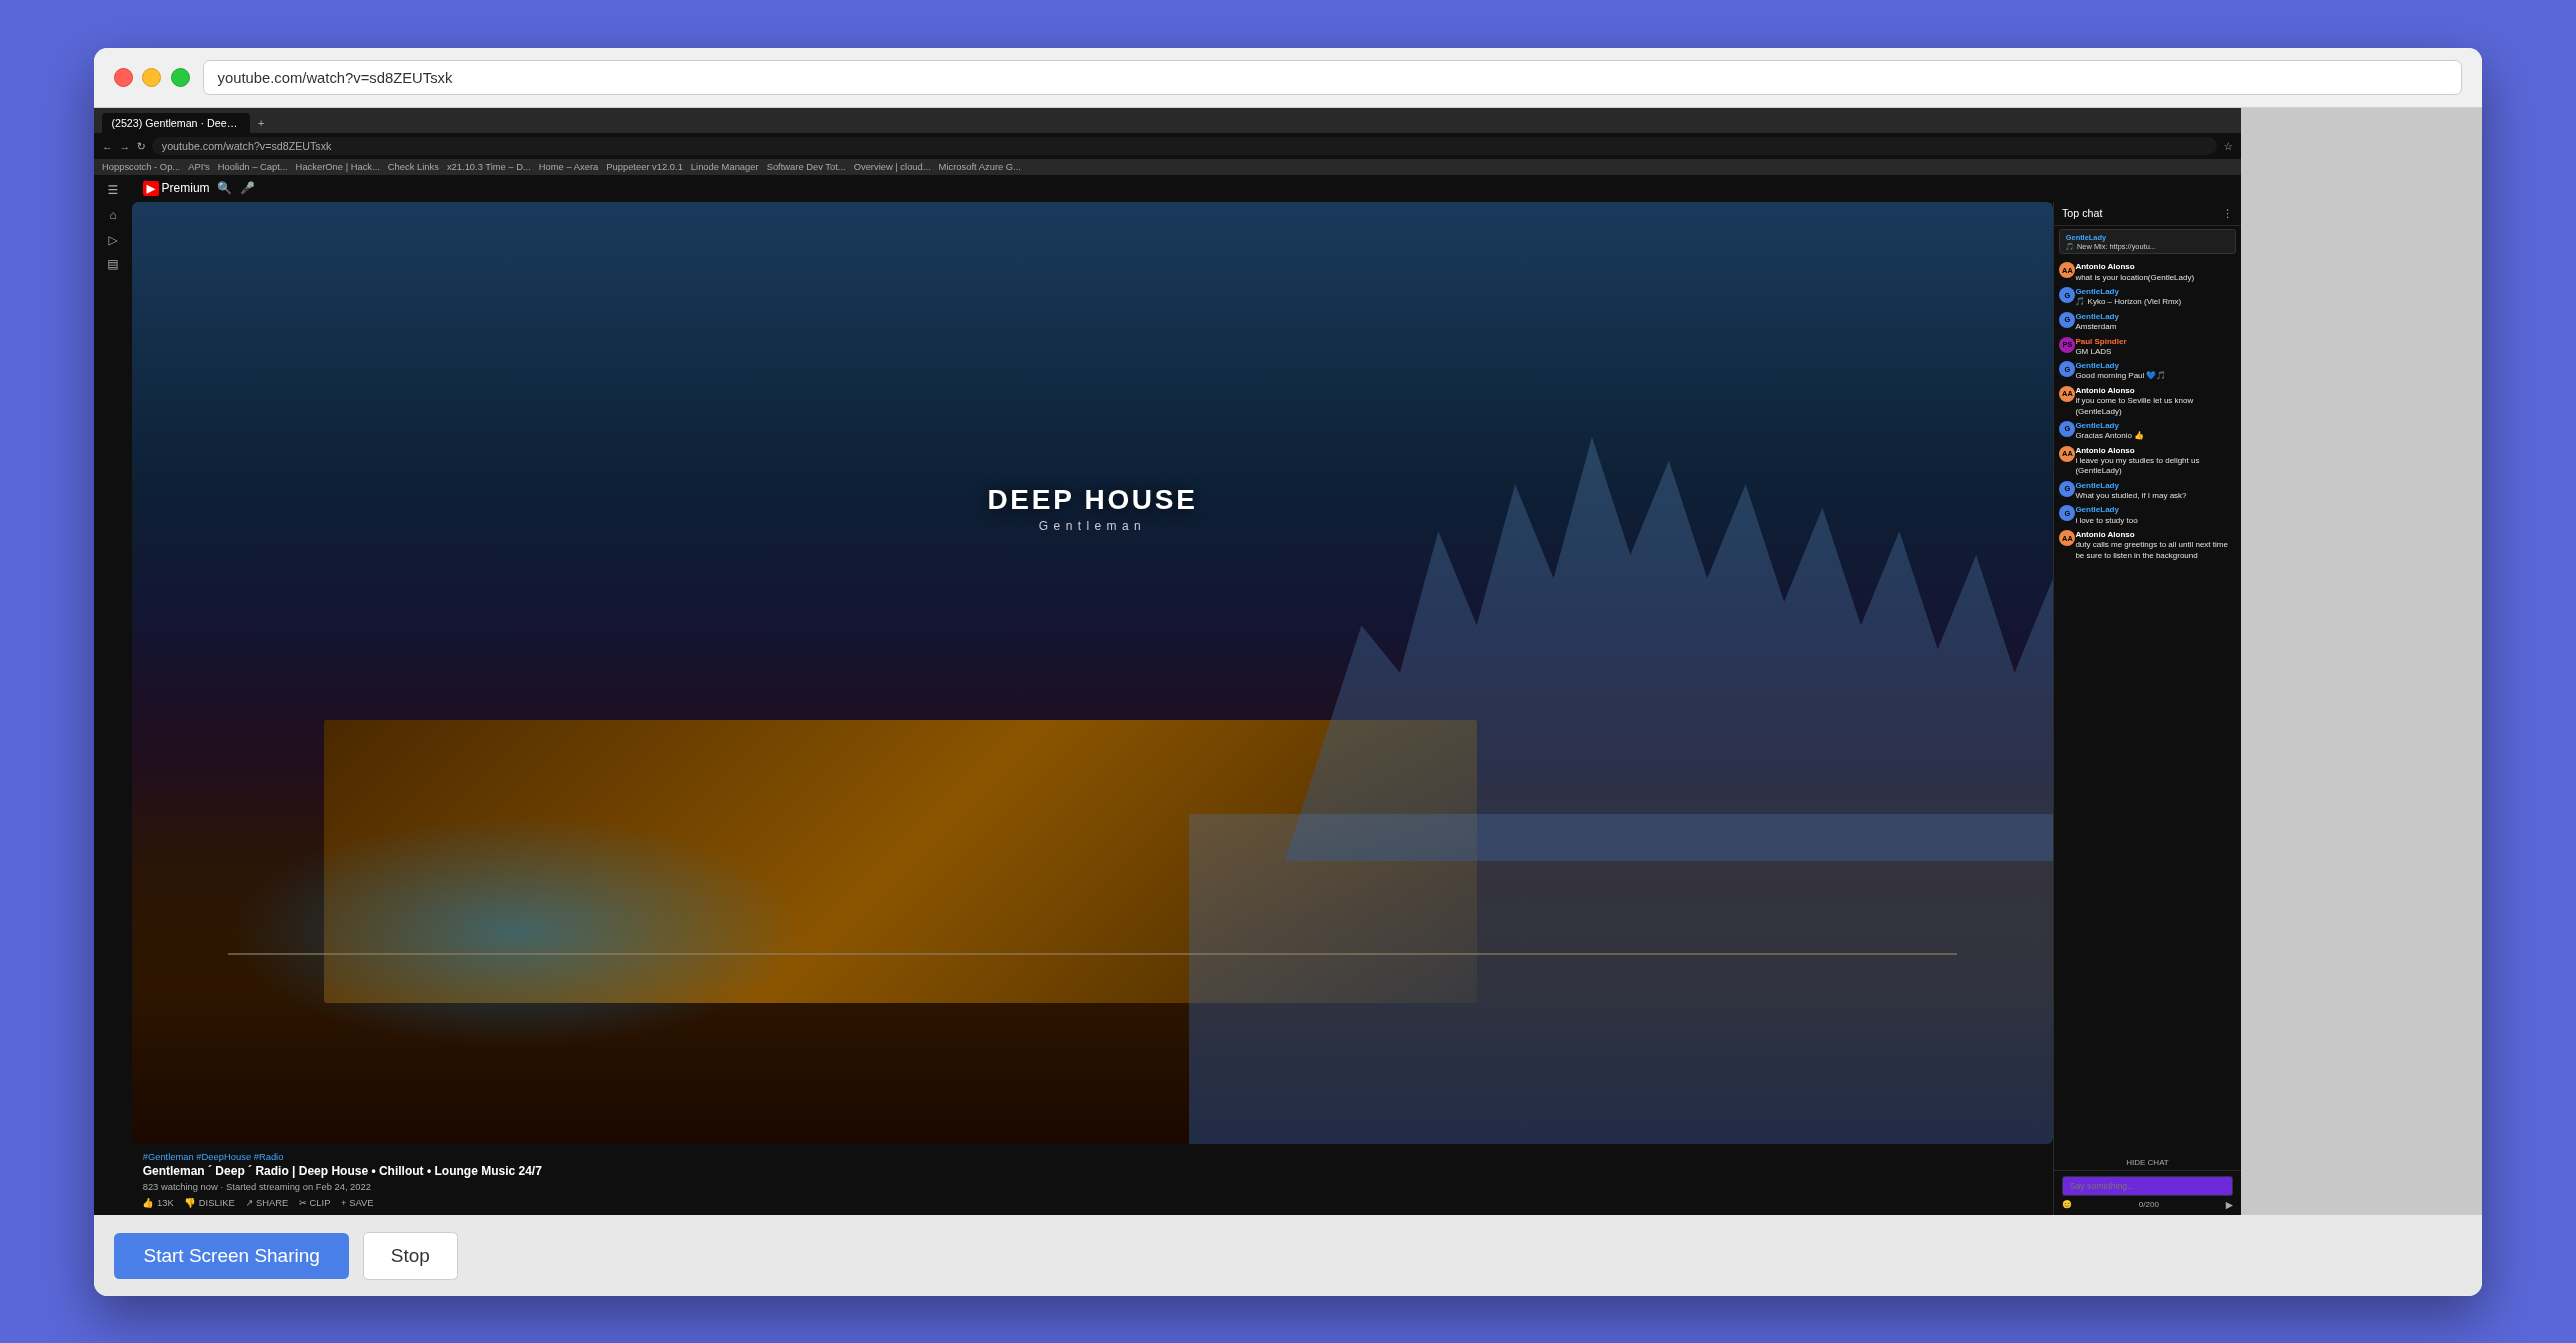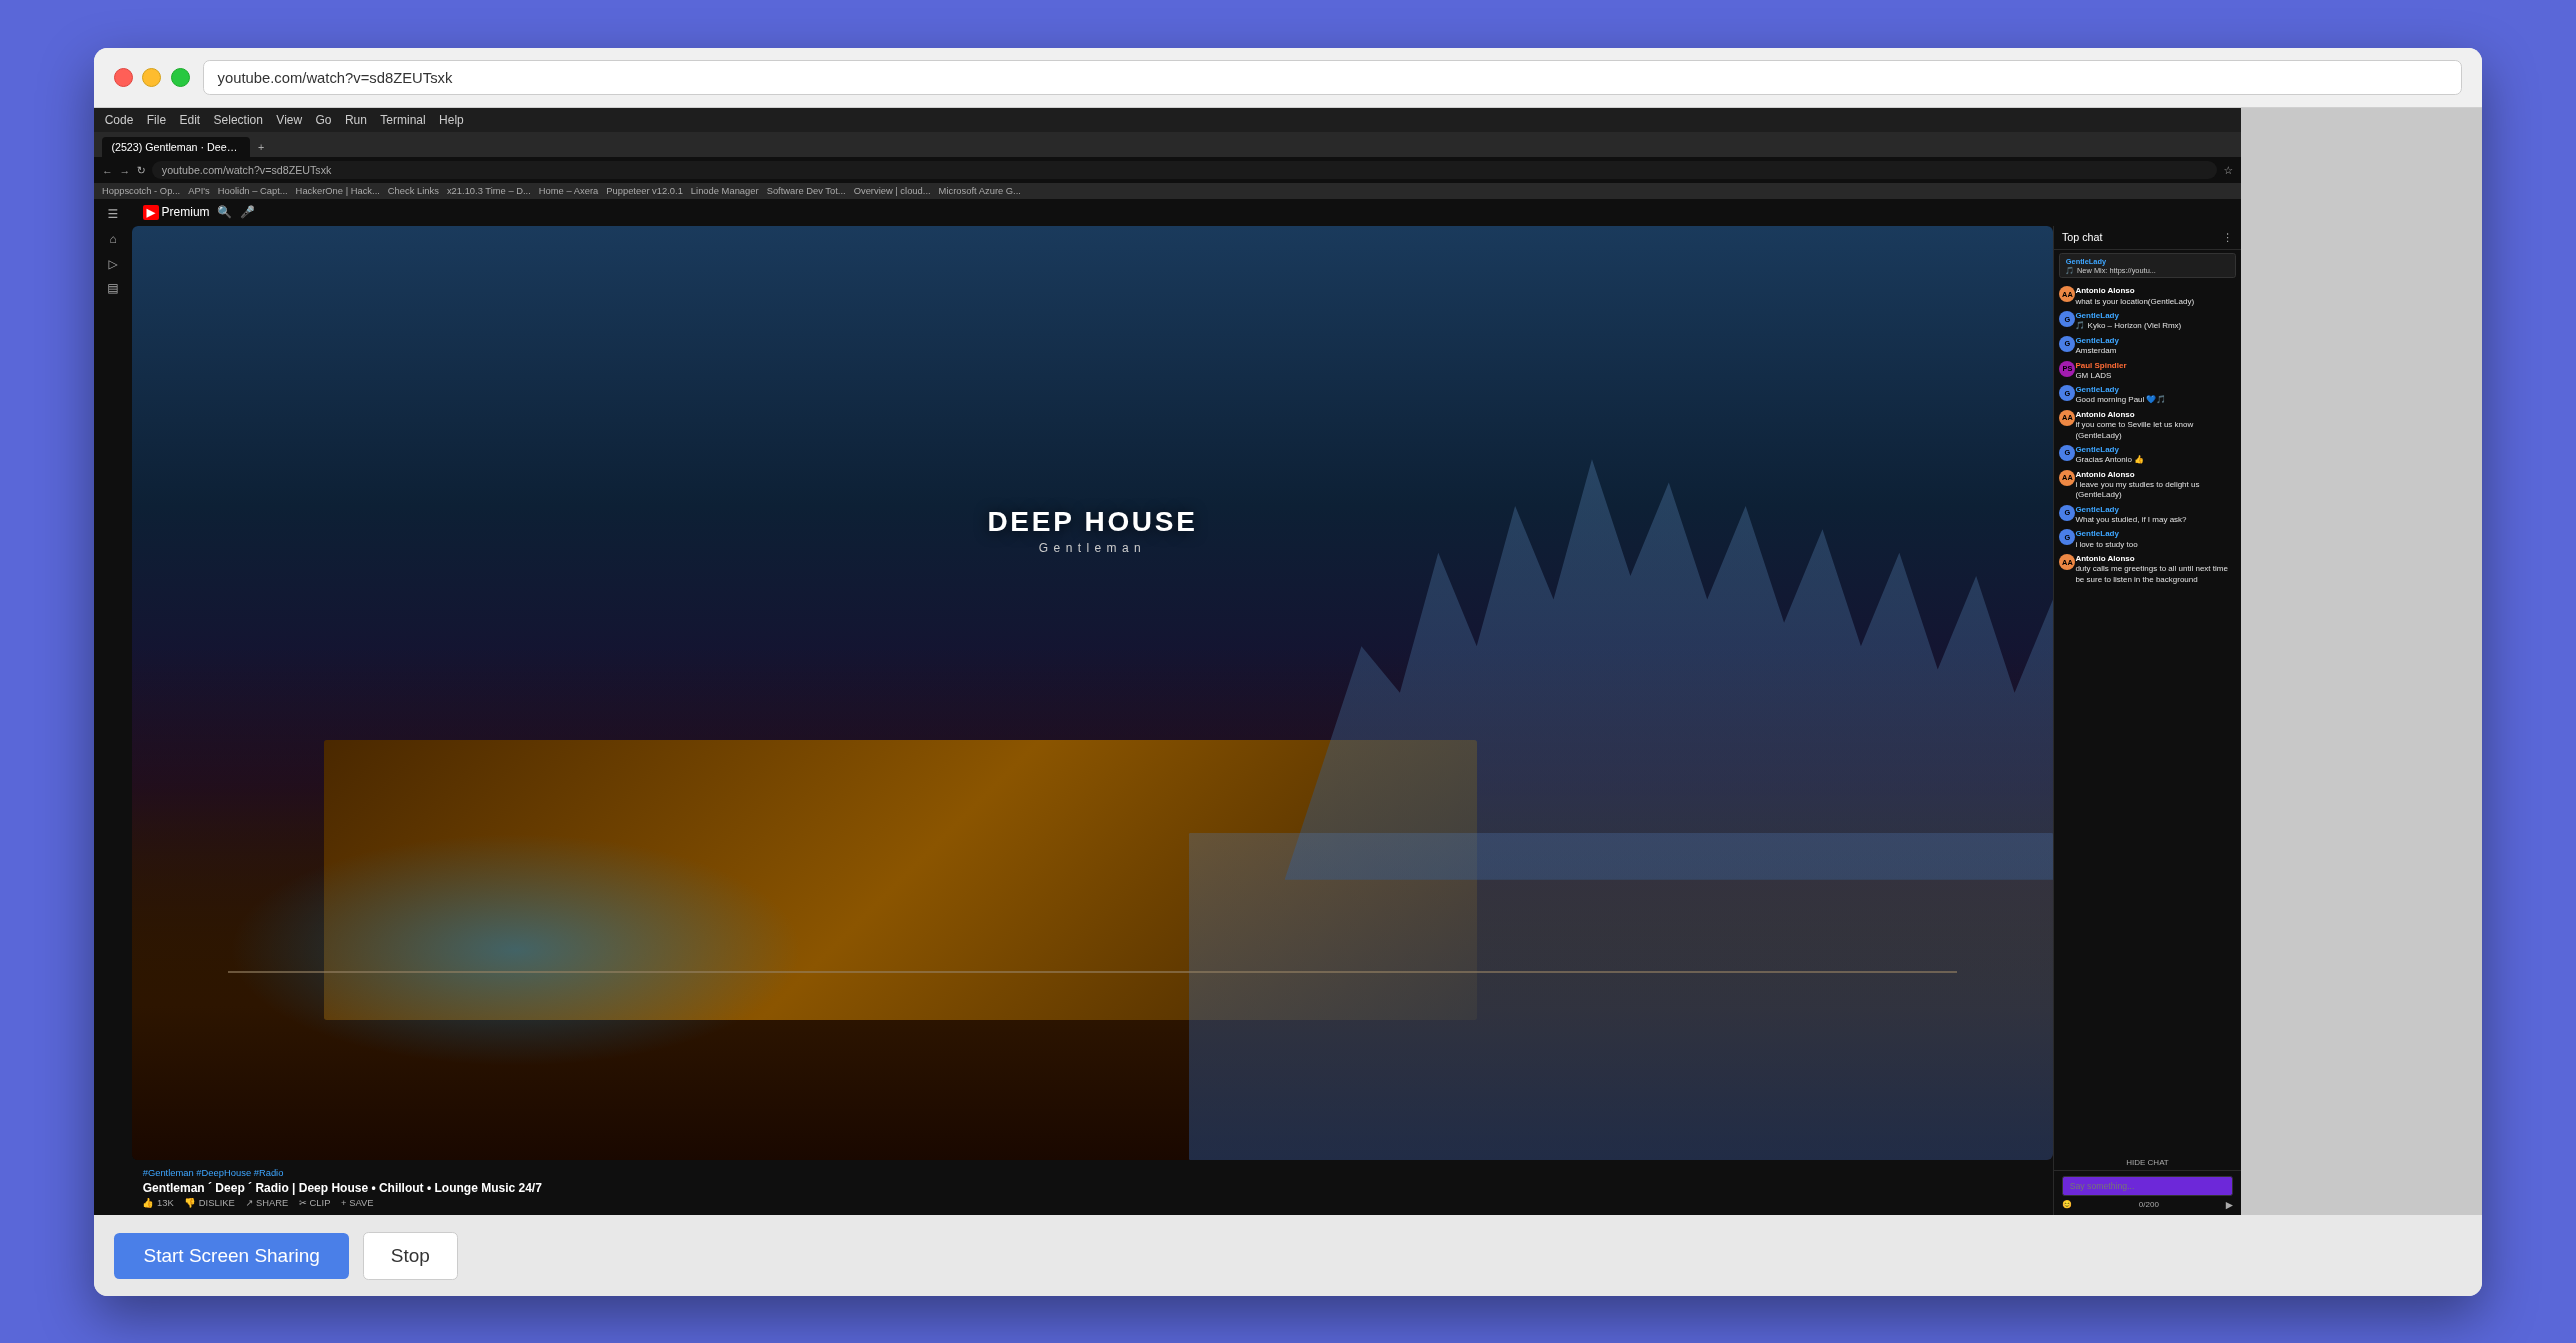--- a/index.html
+++ b/index.html
@@ -465,31 +465,20 @@
     <div class="address-bar">
       <span>youtube.com/watch?v=sd8ZEUTsxk</span>
     </div>
   </div>
 
   <div class="browser-content">
 
     <div class="screen-preview">
       <div class="screen-preview-inner">
 
-        <div class="vscode-bar">
-          <span class="vscode-menu-item">Code</span>
-          <span class="vscode-menu-item">File</span>
-          <span class="vscode-menu-item">Edit</span>
-          <span class="vscode-menu-item">Selection</span>
-          <span class="vscode-menu-item">View</span>
-          <span class="vscode-menu-item">Go</span>
-          <span class="vscode-menu-item">Run</span>
-          <span class="vscode-menu-item">Terminal</span>
-          <span class="vscode-menu-item">Help</span>
-        </div>
 
         <div class="youtube-browser">
 
           <div class="yt-browser-chrome">
             <div class="yt-tabs-row">
               <div class="yt-tab active">(2523) Gentleman · Deep ...</div>
               <div style="color:#aaa;font-size:10.7px;padding:2.7px 5.4px;">+</div>
             </div>
           </div>
           <div class="yt-address-bar">
@@ -552,20 +541,21 @@
                       <div class="deep-house-title">
                         <div class="main-text">DEEP HOUSE</div>
                         <div class="sub-text">Gentleman</div>
                       </div>
                     </div>
                   </div>
 
                   <div class="yt-video-info">
                     <div class="yt-hashtags">#Gentleman #DeepHouse #Radio</div>
                     <div class="yt-video-title">Gentleman ´ Deep ´ Radio | Deep House • Chillout • Lounge Music 24/7</div>
+                    <div class="yt-video-meta">823 watching now · Started streaming on Feb 24, 2022</div>
                     <div class="yt-actions">
                       <div class="yt-action">
                         <span>👍</span>
                         <span>13K</span>
                       </div>
                       <div class="yt-action">
                         <span>👎</span>
                         <span>DISLIKE</span>
                       </div>
                       <div class="yt-action">

